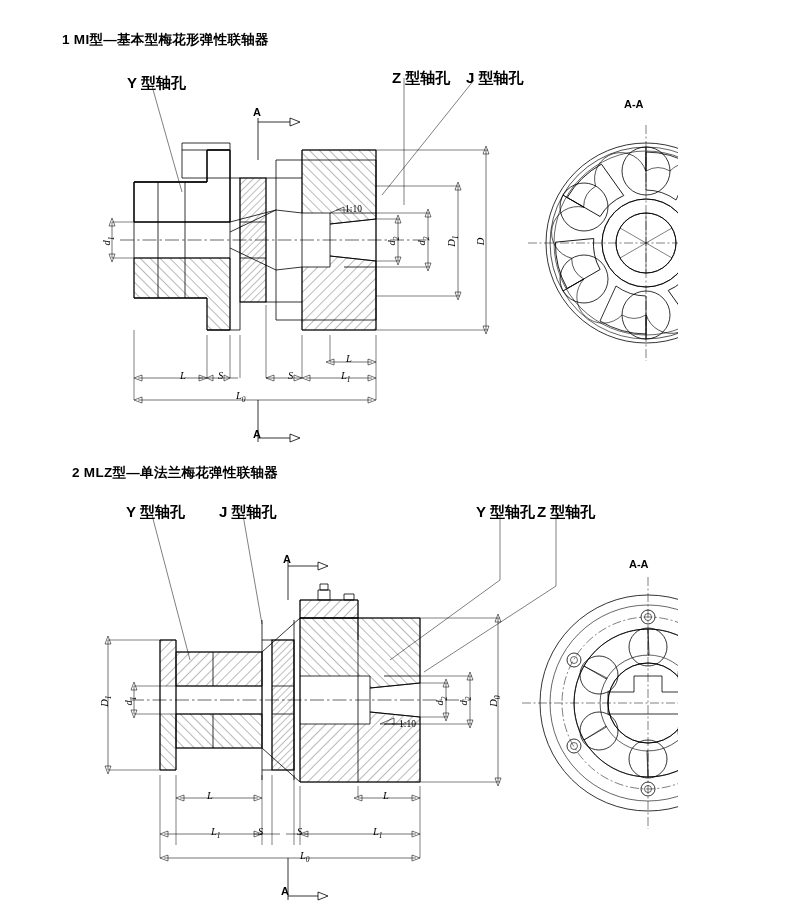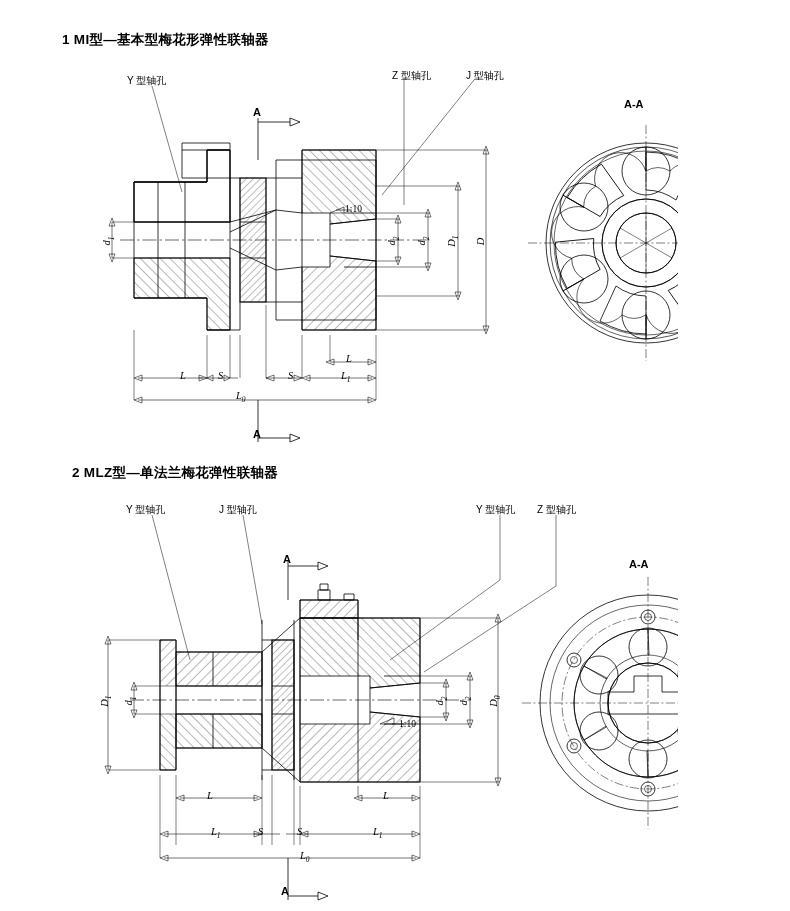--- a/index.html
+++ b/index.html
@@ -1,19 +1,19 @@
 <!DOCTYPE html>
 <html><head>
 <meta charset="utf-8">
 <style>
   html,body{margin:0;padding:0;background:#ffffff;}
   body{width:790px;height:911px;position:relative;font-family:"Liberation Sans","DejaVu Sans",sans-serif;color:#000;}
   .page{position:relative;width:678px;height:911px;overflow:hidden;}
   .fig-title{position:absolute;font-size:13.5px;font-weight:bold;letter-spacing:.3px;white-space:nowrap;}
-  .lbl{position:absolute;font-size:10px;font-weight:normal;white-space:nowrap;}
+  .lbl{position:absolute;font-size:15px;font-weight:bold;white-space:nowrap;}
   .lbl-it{position:absolute;font-size:10.5px;font-style:italic;font-family:"Liberation Serif","DejaVu Serif",serif;white-space:nowrap;}
   .lbl-it sub{font-size:7.5px;font-style:italic;}
   .lbl-aa{position:absolute;font-size:11px;font-weight:bold;white-space:nowrap;}
   .lbl-taper{position:absolute;font-size:9.5px;white-space:nowrap;font-family:"Liberation Serif","DejaVu Serif",serif;}
   .vert{transform-origin:center center;}
   svg{position:absolute;left:0;top:0;}
   .ln{stroke:#000;stroke-width:.8;fill:none;}
   .thin{stroke:#000;stroke-width:.6;fill:none;}
   .hair{stroke:#000;stroke-width:.5;fill:none;}
   .ctr{stroke:#000;stroke-width:.6;fill:none;stroke-dasharray:14 3 2.5 3;}

